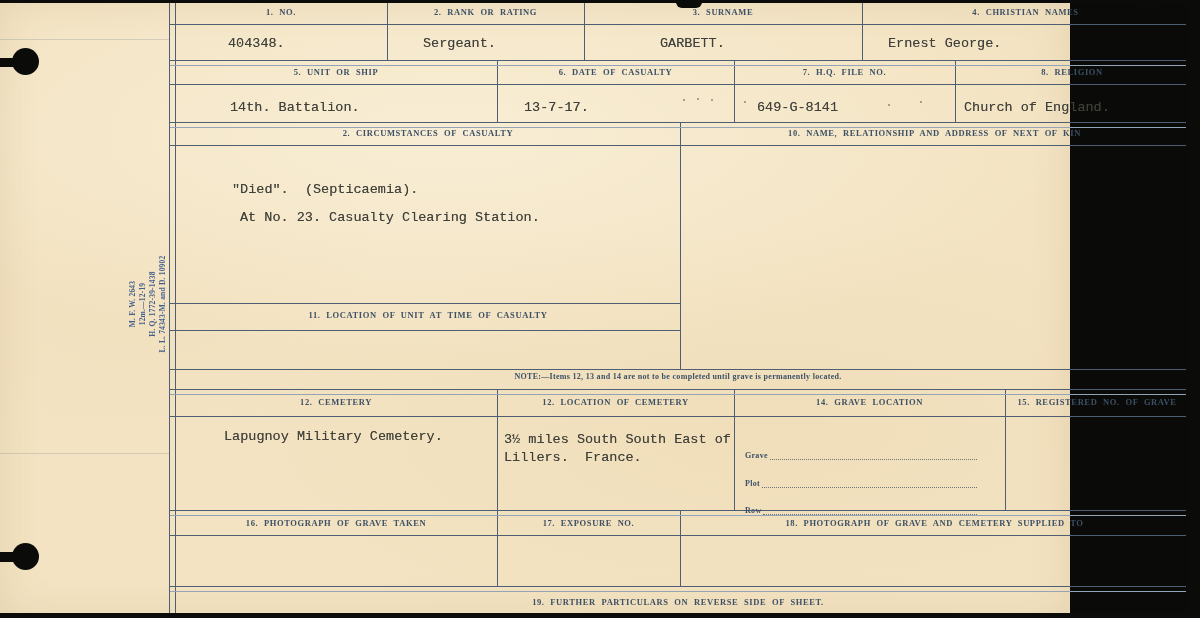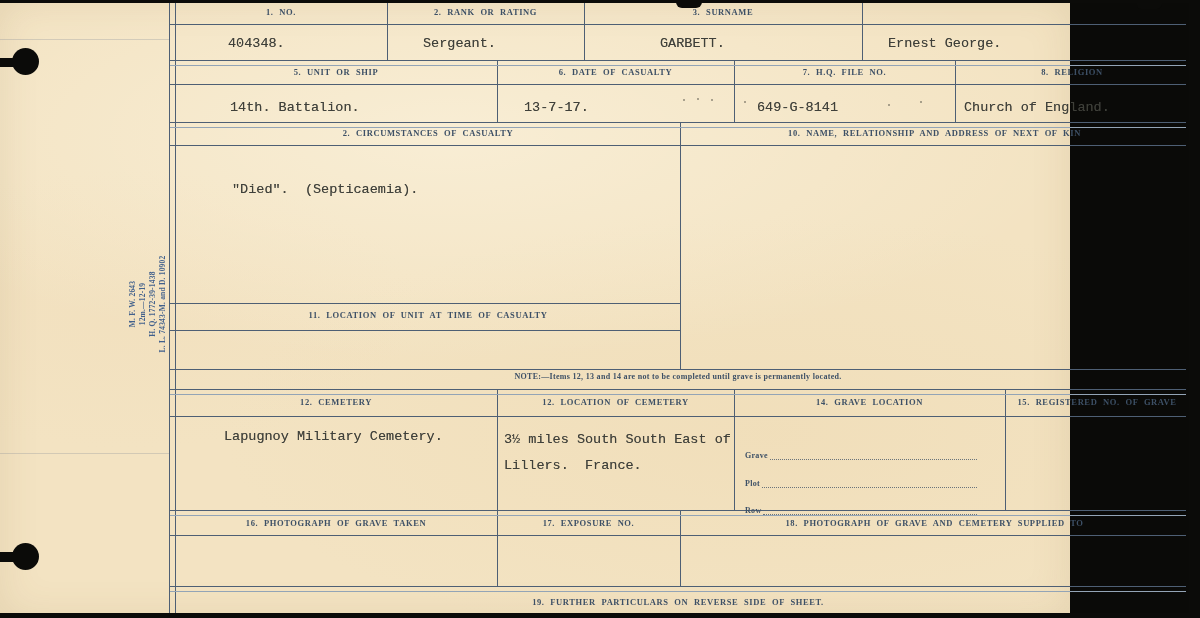--- a/index.html
+++ b/index.html
@@ -83,20 +83,21 @@
     <div class="hl" style="left:170px;top:369px;width:1016px;"></div>
     <div class="hl dbl" style="left:170px;top:389px;width:1016px;"></div>
     <div class="hl" style="left:170px;top:416px;width:1016px;"></div>
     <div class="hl dbl" style="left:170px;top:510px;width:1016px;"></div>
     <div class="hl" style="left:170px;top:535px;width:1016px;"></div>
     <div class="hl dbl" style="left:170px;top:586px;width:1016px;"></div>
 
     <div class="hdr" style="left:175px;top:7px;width:212px;">1. NO.</div>
     <div class="hdr" style="left:387px;top:7px;width:197px;">2. RANK OR RATING</div>
     <div class="hdr" style="left:584px;top:7px;width:278px;">3. SURNAME</div>
+    <div class="hdr" style="left:862px;top:7px;width:327px;">4. CHRISTIAN NAMES</div>
 
     <div class="typed" style="left:228px;top:36px;">404348.</div>
     <div class="typed" style="left:423px;top:36px;">Sergeant.</div>
     <div class="typed" style="left:660px;top:36px;">GARBETT.</div>
     <div class="typed" style="left:888px;top:36px;">Ernest George.</div>
 
     <div class="hdr" style="left:175px;top:67px;width:322px;">5. UNIT OR SHIP</div>
     <div class="hdr" style="left:497px;top:67px;width:237px;">6. DATE OF CASUALTY</div>
     <div class="hdr" style="left:734px;top:67px;width:221px;">7. H.Q. FILE NO.</div>
     <div class="hdr" style="left:955px;top:67px;width:234px;">8. RELIGION</div>
@@ -109,33 +110,34 @@
     <div class="dot" style="left:683px;top:99px;"></div>
     <div class="dot" style="left:697px;top:98px;"></div>
     <div class="dot" style="left:711px;top:99px;"></div>
     <div class="dot" style="left:744px;top:101px;"></div>
     <div class="dot" style="left:888px;top:104px;"></div>
     <div class="dot" style="left:920px;top:101px;"></div>
 
     <div class="hdr" style="left:175px;top:128px;width:506px;">2. CIRCUMSTANCES OF CASUALTY</div>
     <div class="hdr" style="left:680px;top:128px;width:509px;">10. NAME, RELATIONSHIP AND ADDRESS OF NEXT OF KIN</div>
     <div class="typed" style="left:232px;top:182px;">"Died".  (Septicaemia).</div>
+    <div class="typed" style="left:240px;top:210px;">At No. 23. Casualty Clearing Station.</div>
 
     <div class="hdr" style="left:175px;top:310px;width:506px;">11. LOCATION OF UNIT AT TIME OF CASUALTY</div>
 
     <div class="note-text" style="left:170px;top:372px;width:1016px;">NOTE:—Items 12, 13 and 14 are not to be completed until grave is permanently located.</div>
 
     <div class="hdr" style="left:175px;top:397px;width:322px;">12. CEMETERY</div>
     <div class="hdr" style="left:497px;top:397px;width:237px;">12. LOCATION OF CEMETERY</div>
     <div class="hdr" style="left:734px;top:397px;width:271px;">14. GRAVE LOCATION</div>
     <div class="hdr" style="left:1005px;top:397px;width:184px;">15. REGISTERED NO. OF GRAVE</div>
 
     <div class="typed" style="left:224px;top:429px;">Lapugnoy Military Cemetery.</div>
     <div class="typed" style="left:504px;top:432px;">3½ miles South South East of</div>
-    <div class="typed" style="left:504px;top:450px;margin-top:8px;">Lillers.  France.</div>
+    <div class="typed" style="left:504px;top:450px;">Lillers.  France.</div>
 
     <div class="leader-row" style="left:745px;top:434px;width:232px;">
       <span class="leader-label">Grave</span>
       <span class="leader-dots"></span>
     </div>
     <div class="leader-row" style="left:745px;top:462px;width:232px;">
       <span class="leader-label">Plot</span>
       <span class="leader-dots"></span>
     </div>
     <div class="leader-row" style="left:745px;top:489px;width:232px;">

